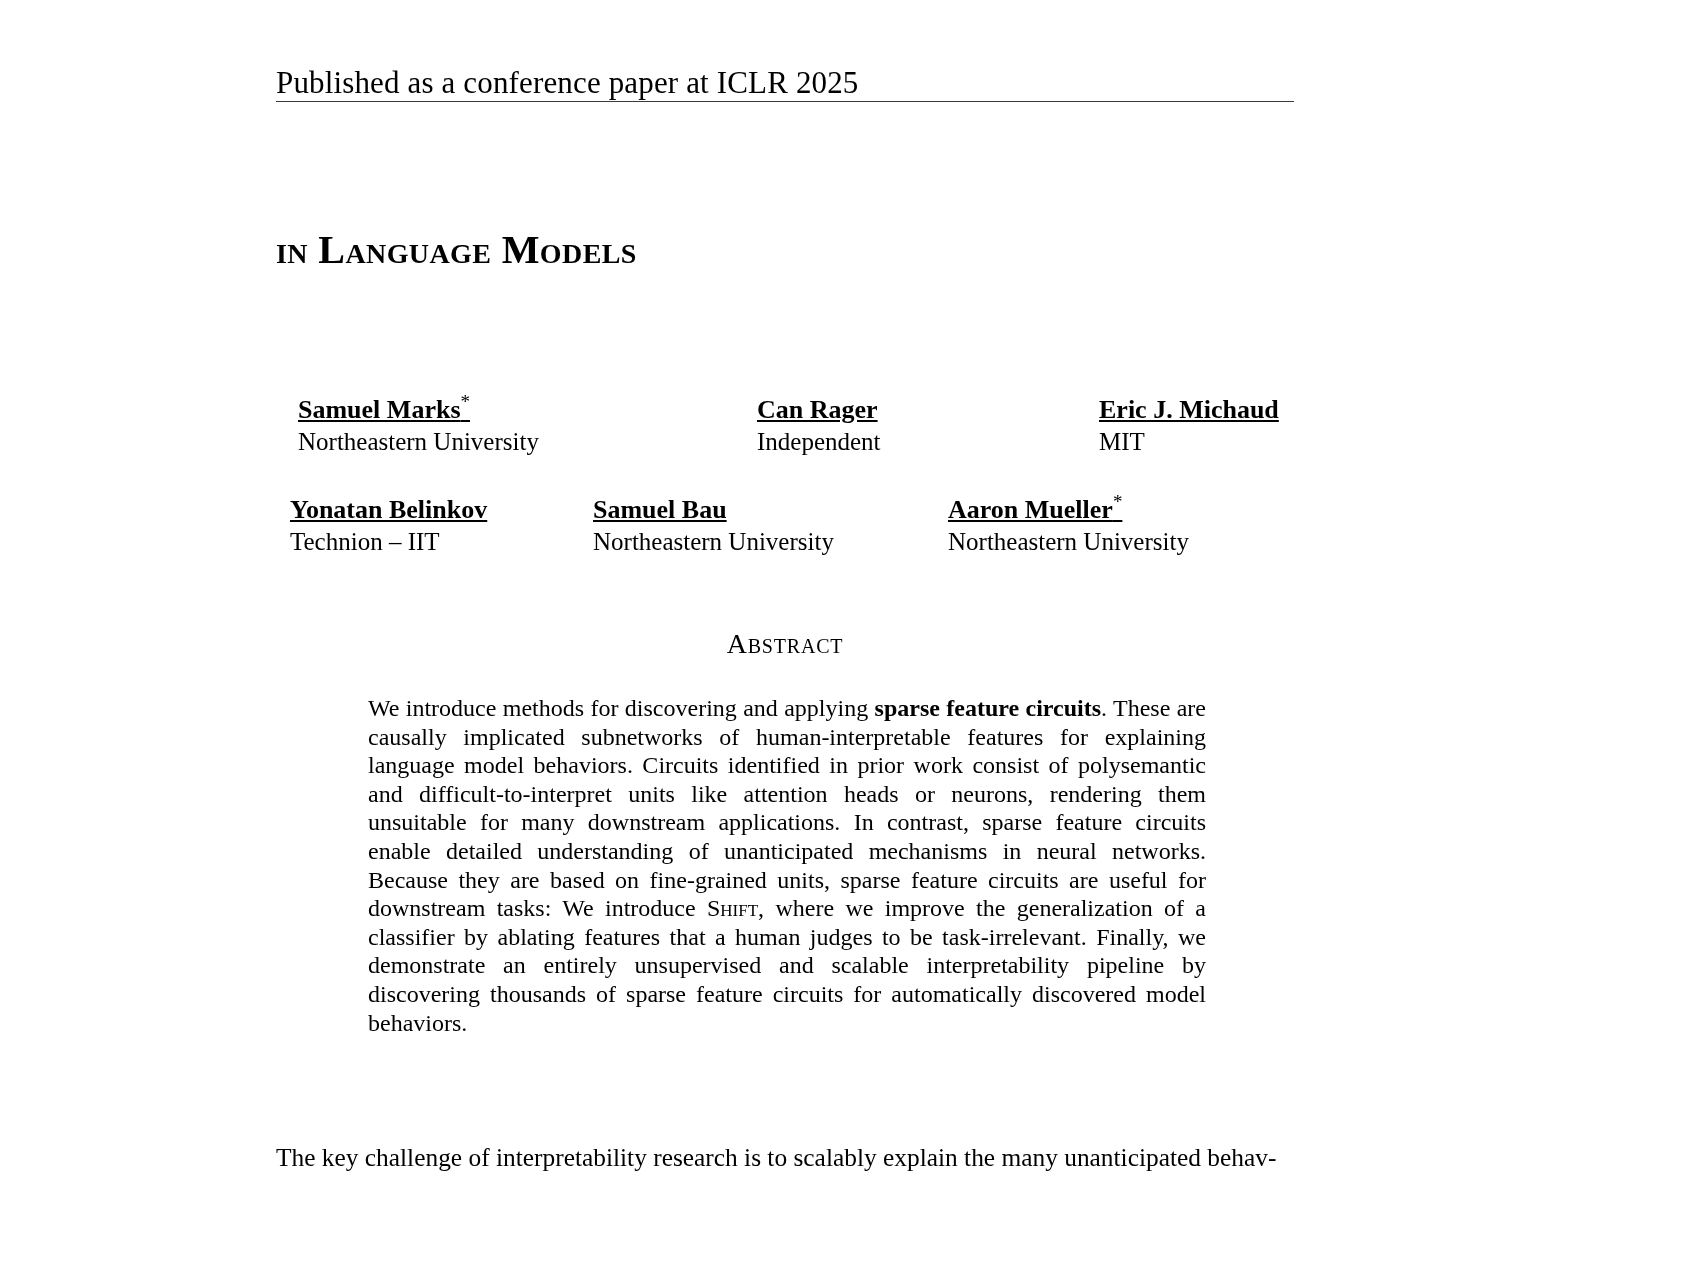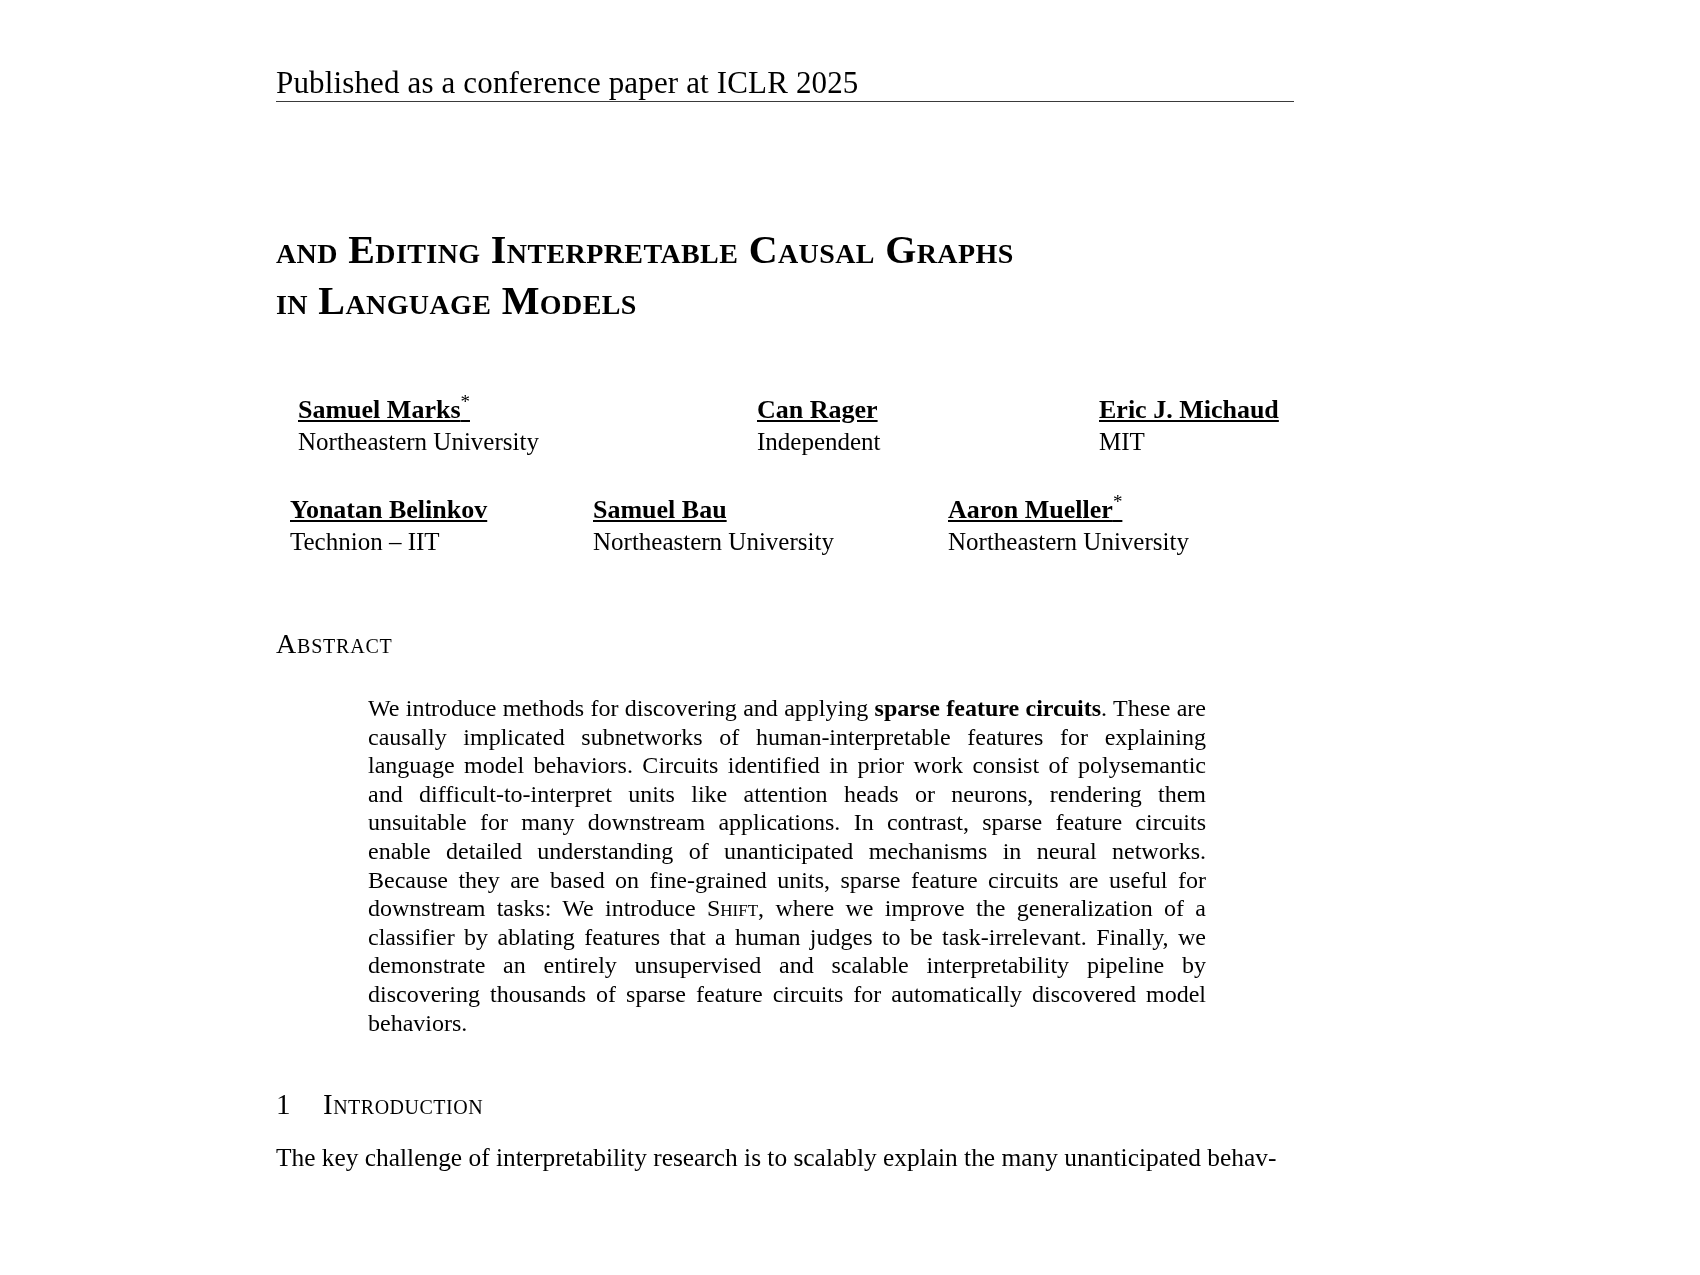--- a/index.html
+++ b/index.html
@@ -110,20 +110,21 @@
   .a-r2-c1 { left: 14px; }
   .a-r2-c2 { left: 317px; }
   .a-r2-c3 { left: 672px; }
 
   
   .abstract-heading {
     position: absolute;
     left: 0;
     top: 628px;
     width: 1018px;
+    text-align: center;
     font-size: 28px;
     font-variant: small-caps;
     letter-spacing: 0.8px;
   }
   .abstract-body {
     position: absolute;
     left: 92px;
     top: 694px;
     width: 838px;
     font-size: 24px;
@@ -168,21 +169,20 @@
 <div class="arxiv-stamp">
   
 </div>
 
 <div class="page">
 
   <div class="runninghead">Published as a conference paper at ICLR 2025</div>
   <div class="rule"></div>
 
   <h1 class="title">
-    <span class="title-line">and Editing Interpretable Causal Graphs</span>
     <span class="title-line">in Language Models</span>
   </h1>
 
   <div class="authors">
 
     <div class="author-row">
       <div class="author-block a-r1-c1">
         <div class="author-name"><span>Samuel Marks</span><span class="star">*</span></div>
         <div class="author-affil">Northeastern University</div>
       </div>
@@ -211,18 +211,17 @@
       </div>
     </div>
 
   </div>
 
   <div class="abstract-heading">Abstract</div>
   <div class="abstract-body">
     <p><span>We introduce methods for discovering and applying </span><b>sparse feature circuits</b><span>. These are causally implicated subnetworks of human-interpretable features for explaining language model behaviors. Circuits identified in prior work consist of polysemantic and difficult-to-interpret units like attention heads or neurons, rendering them unsuitable for many downstream applications. In contrast, sparse feature circuits enable detailed understanding of unanticipated mechanisms in neural networks. Because they are based on fine-grained units, sparse feature circuits are useful for downstream tasks: We introduce </span><span class="sc">Shift</span><span>, where we improve the generalization of a classifier by ablating features that a human judges to be task-irrelevant. Finally, we demonstrate an entirely unsupervised and scalable interpretability pipeline by discovering thousands of sparse feature circuits for automatically discovered model behaviors.</span></p>
   </div>
 
-  <div class="section-heading"><span class="num">1</span><span>Introduction</span></div>
   <div class="body-para">
     <p>The key challenge of interpretability research is to scalably explain the many unanticipated behav-</p>
   </div>
 
 </div>
 
 </body></html>

